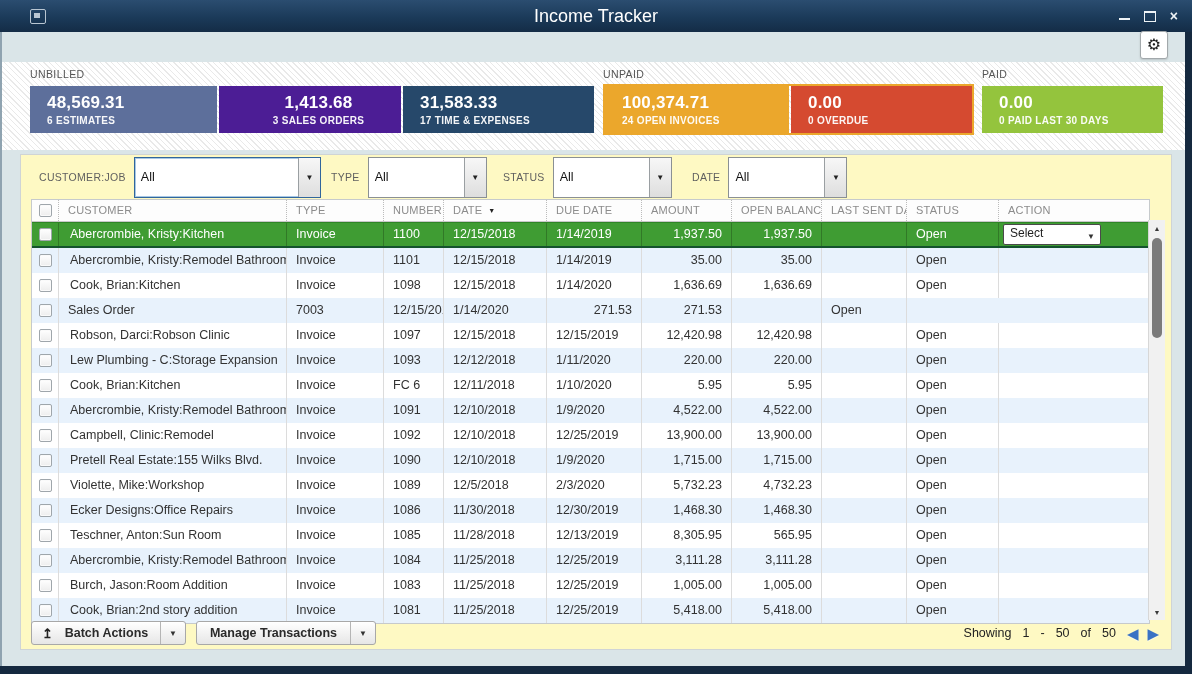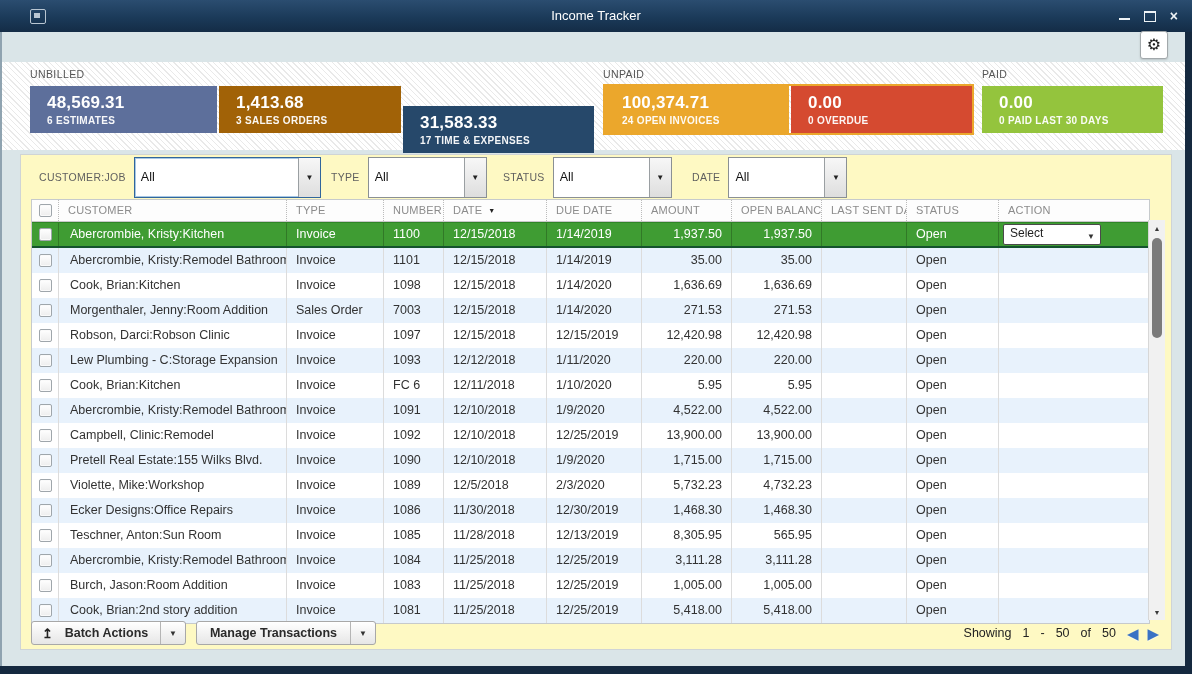--- a/index.html
+++ b/index.html
@@ -3,21 +3,21 @@
 <meta charset="utf-8">
 <style>
   html,body{margin:0;padding:0;background:#c7ccd0;}
   body{width:1192px;height:674px;overflow:hidden;font-family:"Liberation Sans",sans-serif;}
   #window{position:relative;width:1192px;height:674px;background:#dae5e8;overflow:hidden;}
 
   
   #titlebar{position:absolute;left:0;top:0;width:1192px;height:32px;
     background:linear-gradient(#2b4d70,#1b3a59 55%,#142c46);}
   #title{position:absolute;left:0;right:0;top:0;height:32px;line-height:32px;text-align:center;
-    color:#ffffff;font-size:13px;}
+    color:#ffffff;font-size:18px;}
   #win-icon{position:absolute;left:30px;top:9px;width:14px;height:13px;border:1px solid #b9c6d2;
     border-radius:2px;}
   #win-icon:after{content:"";position:absolute;left:3px;top:3px;width:6px;height:5px;background:#b9c6d2;}
   #win-controls{position:absolute;right:14px;top:0;height:32px;display:flex;align-items:center;gap:14px;}
   .min-glyph{display:block;width:11px;height:2px;background:#eef3f6;margin-top:6px;}
   .max-glyph{display:block;width:10px;height:8px;border:1px solid #eef3f6;border-top-width:2px;}
   .close-glyph{color:#eef3f6;font-size:14px;font-weight:bold;line-height:14px;}
   #edge-right{position:absolute;right:0;top:32px;width:7px;height:634px;background:#15293f;}
   #edge-bottom{position:absolute;left:0;top:666px;width:1192px;height:8px;background:#15293f;}
   #edge-left{position:absolute;left:0;top:32px;width:2px;height:634px;background:#8fa3b0;}
@@ -32,21 +32,21 @@
   #hatch{position:absolute;left:2px;top:62px;width:1183px;height:88px;
     background:repeating-linear-gradient(45deg,#ffffff 0 3px,#e9e9e9 3px 4px);}
   .card-group{position:absolute;top:66px;}
   #group-0{left:30px;} #group-1{left:603px;} #group-2{left:982px;}
   .group-label{font-size:10.5px;color:#555;letter-spacing:.4px;height:20px;line-height:16px;}
   .tiles{display:flex;gap:2px;}
   #group-1 .tiles{margin-top:-2px;gap:2px;}
   .tile{height:47px;color:#fff;cursor:pointer;}
   #group-0 .tile:nth-child(1){width:187px;}
   #group-0 .tile:nth-child(2){width:182px;}
-  #group-0 .tile:nth-child(3){width:191px;margin-top:20px;}
+  #group-0 .tile:nth-child(3){width:191px;}
   #group-1 .tile:nth-child(1){width:184px;}
   #group-1 .tile:nth-child(2){width:181px;}
   #group-2 .tile{width:181px;}
   .amt{font-size:17px;font-weight:bold;padding:7px 0 0 17px;letter-spacing:.2px;}
   .cap{font-size:10px;font-weight:bold;padding:2px 0 0 17px;opacity:.95;letter-spacing:.3px;}
 
   
   #panel{position:absolute;left:20px;top:154px;width:1152px;height:496px;background:#fef9c3;
     border:1px solid #cfd4d6;box-sizing:border-box;}
 
@@ -142,21 +142,21 @@
   </button>
 
   <div id="cards">
       <div class="card-group" id="group-0">
         <div class="group-label">UNBILLED</div>
         <div class="tiles">
           <div class="tile" style="background: rgb(93, 111, 155);">
             <div class="amt">48,569.31</div>
             <div class="cap">6 ESTIMATES</div>
           </div>
-          <div class="tile" style="background: #a16207;">
+          <div class="tile" style="background: #4c1d95; text-align: center;">
             <div class="amt">1,413.68</div>
             <div class="cap">3 SALES ORDERS</div>
           </div>
           <div class="tile" style="background: rgb(38, 72, 106);">
             <div class="amt">31,583.33</div>
             <div class="cap">17 TIME &amp; EXPENSES</div>
           </div>
         </div>
       </div>
       <div class="card-group" id="group-1">
@@ -300,21 +300,20 @@
             <div class="cell num">1,636.69</div>
             <div class="cell num">1,636.69</div>
             <div class="cell"></div>
             <div class="cell">Open</div>
             <div class="cell actioncell"></div>
           </div>
           <div class="row cols alt">
             <div class="cell cbcell">
               <div class="cb"></div>
             </div>
-            <div class="cell c-customer">Morgenthaler, Jenny:Room Addition</div>
             <div class="cell">Sales Order</div>
             <div class="cell">7003</div>
             <div class="cell">12/15/2018</div>
             <div class="cell">1/14/2020</div>
             <div class="cell num">271.53</div>
             <div class="cell num">271.53</div>
             <div class="cell"></div>
             <div class="cell">Open</div>
             <div class="cell actioncell"></div>
           </div>

